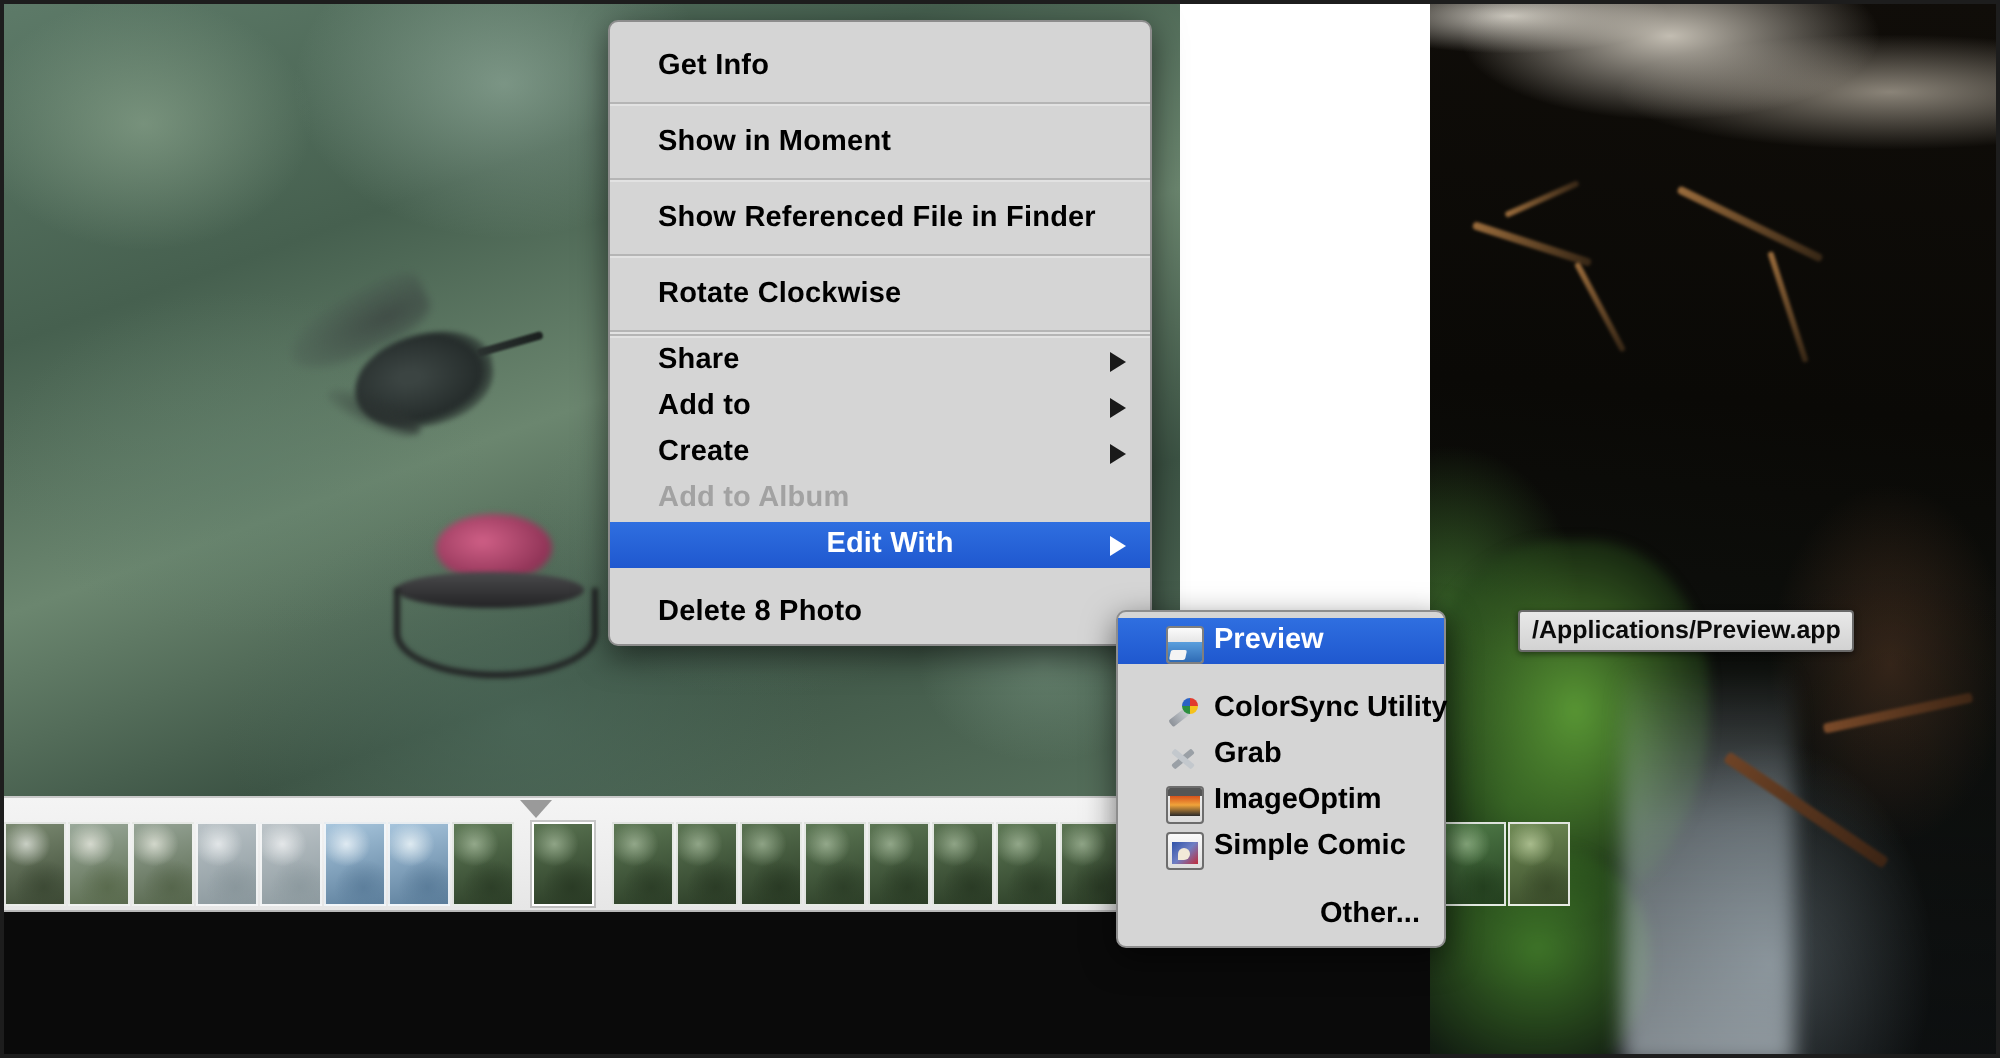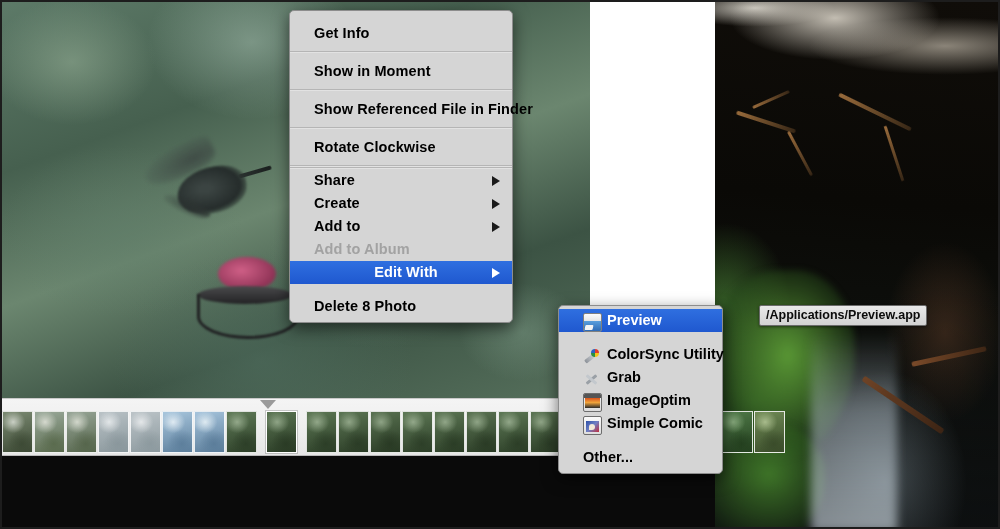--- a/index.html
+++ b/index.html
@@ -193,23 +193,23 @@
     border-radius: 5px;
     box-shadow: 0 5px 16px rgba(0,0,0,0.55);
     font-size: 14.5px;
     color: #000;
     padding: 4px 0;
     box-sizing: border-box;
     user-select: none;
   }
 
   #main-menu {
-    left: 287px;
+    left: 302px;
     top: 8px;
-    width: 224px;
+    width: 272px;
   }
 
   .mi {
     position: relative;
     height: 23px;
     line-height: 23px;
     padding: 0 14px 0 24px;
     white-space: nowrap;
     font-weight: bold;
     letter-spacing: 0.1px;
@@ -266,21 +266,21 @@
     color: #fff;
   }
   .si .appicon {
     position: absolute;
     left: 24px;
     top: 50%;
     margin-top: -8px;
     width: 17px;
     height: 17px;
   }
-  .si.plain { padding-left: 24px; }
+  .si.plain { padding-left: 24px; text-align: right; }
 
   
   .ic-preview {
     background: linear-gradient(180deg, #fbfbfb 0%, #e4e4e4 45%, #c6c6c6 100%);
     border: 1px solid #7f7f7f;
     border-radius: 2px;
     position: relative;
     overflow: hidden;
   }
   .ic-preview::before {
@@ -464,22 +464,22 @@
       <div class="mi spaced"><span>Get Info</span></div>
       <div class="sep-line"></div>
       <div class="mi spaced"><span>Show in Moment</span></div>
       <div class="sep-line"></div>
       <div class="mi spaced"><span>Show Referenced File in Finder</span></div>
       <div class="sep-line"></div>
       <div class="mi spaced"><span>Rotate Clockwise</span></div>
       <div class="sep-line"></div>
       <div class="sep-line"></div>
       <div class="mi"><span>Share</span><span class="arrow"></span></div>
+      <div class="mi"><span>Add to</span><span class="arrow"></span></div>
       <div class="mi"><span>Create</span><span class="arrow"></span></div>
-      <div class="mi"><span>Add to</span><span class="arrow"></span></div>
       <div class="mi disabled"><span>Add to Album</span></div>
       <div class="mi hl"><span>Edit With</span><span class="arrow"></span></div>
       <div class="sep-gap"></div>
       <div class="mi"><span>Delete 8 Photo</span></div>
     </div>
 
   <div class="menu" id="sub-menu">
       <div class="si hl"><span class="appicon ic-preview"></span><span>Preview</span></div>
       <div class="sep-gap"></div>
       <div class="si"><span class="appicon ic-colorsync"></span><span>ColorSync Utility</span></div>

